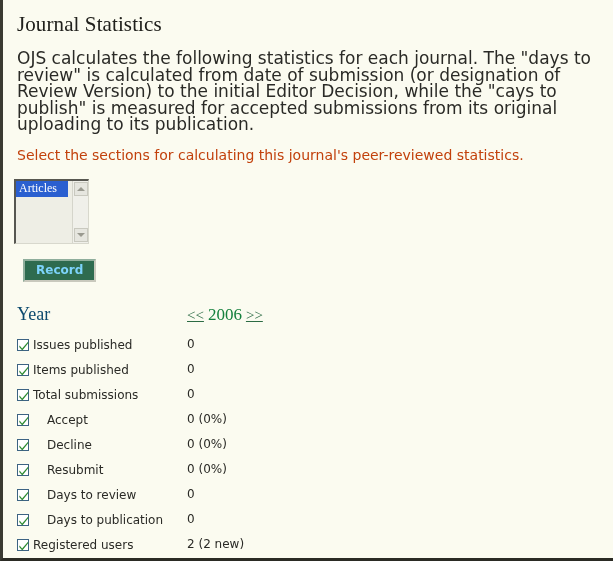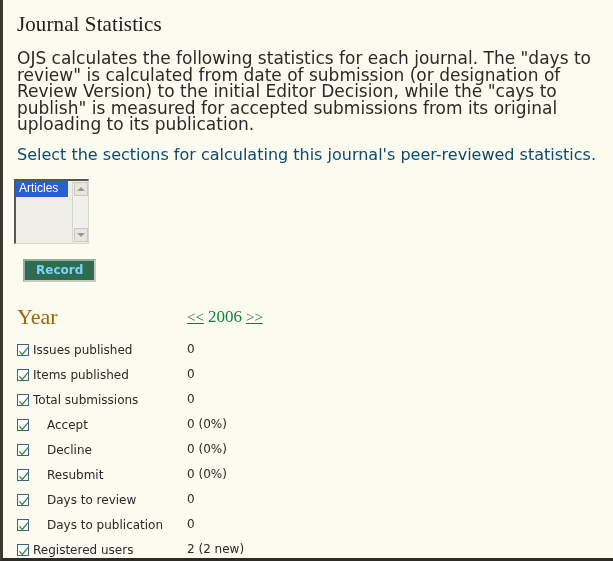--- a/index.html
+++ b/index.html
@@ -40,44 +40,44 @@
     font-family: "DejaVu Sans", sans-serif;
     font-size: 17px;
     line-height: 16.5px;
     color: #2a2a26;
     margin: 13px 0 0 0;
     padding: 0;
     max-width: 586px;
   }
   p.intro2 {
     font-family: "DejaVu Sans", sans-serif;
-    font-size: 16px;
+    font-size: 14px;
     line-height: 16.5px;
-    color: #0c4a6e;
+    color: #c2410c;
     margin: 14px 0 0 0;
     padding: 0;
   }
 
   
   .listbox-wrap {
     margin: 16px 0 0 -3px;
   }
   .listbox {
     position: relative;
     width: 72px;
     height: 62px;
     background: #eeeee5;
     border-top: 2px solid #575751;
     border-left: 2px solid #575751;
     border-right: 1px solid #d8d8cd;
     border-bottom: 1px solid #d8d8cd;
     box-sizing: content-box;
   }
   .listbox-option {
-    font-family: Liberation Sans, sans-serif;
+    font-family: Liberation Serif, serif;
     font-size: 12px;
     color: #ffffff;
     background: #2a5fd0;
     padding: 0px 2px 1px 3px;
     width: 52px;
     box-sizing: border-box;
     line-height: 15px;
     white-space: nowrap;
   }
   .listbox-scrollbar {
@@ -132,22 +132,22 @@
   }
 
   
   .stats {
     margin: 22px 0 0 0;
     border-collapse: collapse;
     width: 100%;
   }
   .stats .year-head-label {
     font-family: "Liberation Serif", "DejaVu Serif", serif;
-    font-size: 22px;
-    color: #a16207;
+    font-size: 18px;
+    color: #0c4a6e;
     padding: 0 0 6px 0;
     text-align: left;
     font-weight: normal;
     width: 170px;
   }
   .stats .year-head-nav {
     font-family: "Liberation Serif", "DejaVu Serif", serif;
     font-size: 17px;
     color: #20201c;
     padding: 0 0 6px 0;

